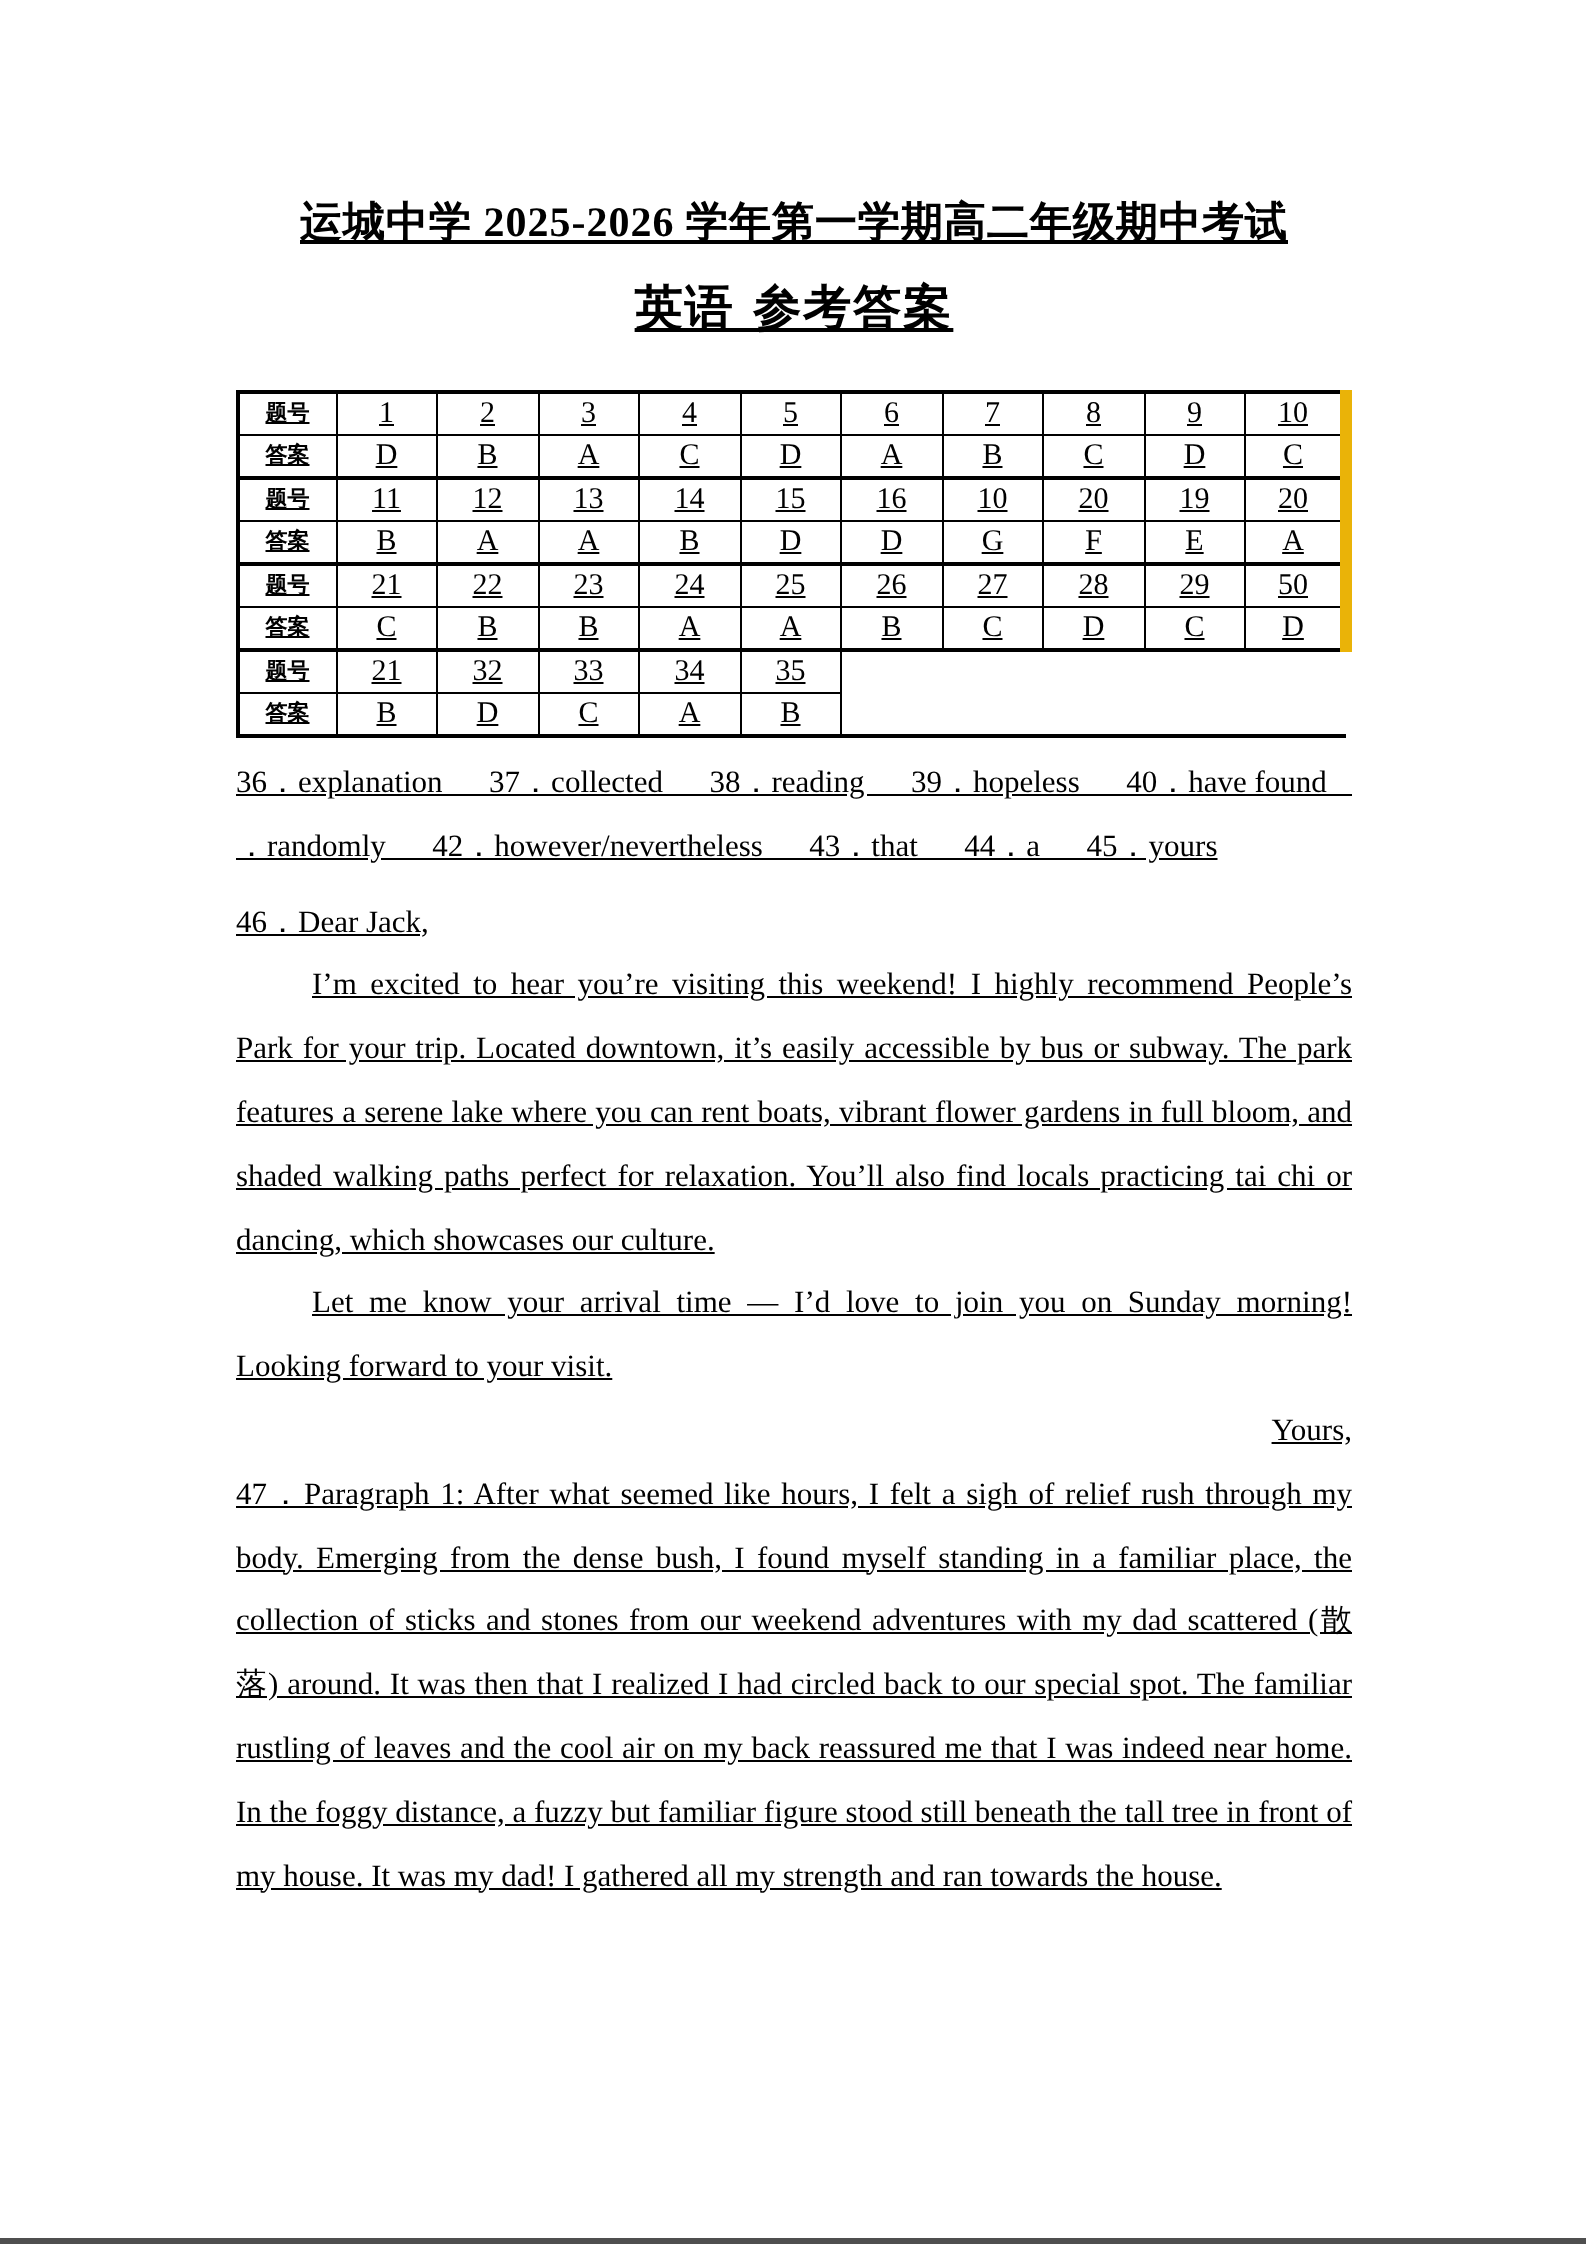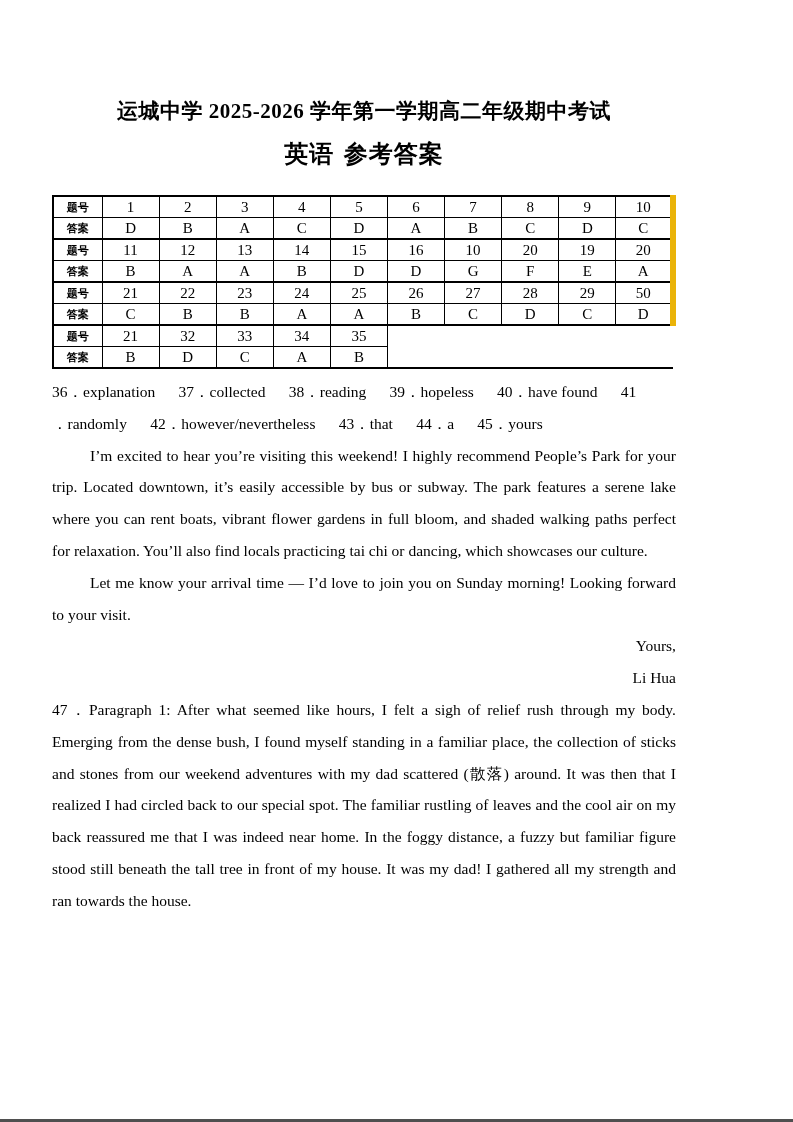--- a/index.html
+++ b/index.html
@@ -4,21 +4,21 @@
 <style>
   html, body { margin: 0; padding: 0; }
   body {
     width: 793px; height: 1122px;
     background: #ffffff;
     color: #000;
     font-family: "Liberation Serif", "DejaVu Serif", serif;
     position: relative;
     overflow: hidden;
   }
-  .doc { padding: 97px 117px 0 52px; }
+  .doc { padding: 97px 117px 0 118px; text-decoration: underline; }
 
   .exam-title {
     margin: 0;
     font-size: 21px;
     font-weight: bold;
     text-align: center;
     line-height: 28px;
     letter-spacing: 0.5px;
   }
   .answers-title {
@@ -190,28 +190,28 @@
         </tr>
       </tbody>
   </table>
 
   <div class="bodytext">
     <div class="fill-block">
       <p class="fill-line">36．explanation&nbsp;&nbsp;&nbsp;&nbsp;&nbsp;&nbsp;37．collected&nbsp;&nbsp;&nbsp;&nbsp;&nbsp;&nbsp;38．reading&nbsp;&nbsp;&nbsp;&nbsp;&nbsp;&nbsp;39．hopeless&nbsp;&nbsp;&nbsp;&nbsp;&nbsp;&nbsp;40．have found&nbsp;&nbsp;&nbsp;&nbsp;&nbsp;&nbsp;41</p>
       <p class="fill-line">．randomly&nbsp;&nbsp;&nbsp;&nbsp;&nbsp;&nbsp;42．however/nevertheless&nbsp;&nbsp;&nbsp;&nbsp;&nbsp;&nbsp;43．that&nbsp;&nbsp;&nbsp;&nbsp;&nbsp;&nbsp;44．a&nbsp;&nbsp;&nbsp;&nbsp;&nbsp;&nbsp;45．yours</p>
     </div>
 
+    <p class="q46-heading">46．Dear Jack,</p>
 
     <p class="just indent">I’m excited to hear you’re visiting this weekend! I highly recommend People’s Park for your trip. Located downtown, it’s easily accessible by bus or subway. The park features a serene lake where you can rent boats, vibrant flower gardens in full bloom, and shaded walking paths perfect for relaxation. You’ll also find locals practicing tai chi or dancing, which showcases our culture.</p>
 
     <p class="just indent">Let me know your arrival time — I’d love to join you on Sunday morning! Looking forward to your visit.</p>
 
     <p class="right">Yours,</p>
 
-    <p class="right">Li Hua</p>
 
     <p class="just">47．Paragraph 1: After what seemed like hours, I felt a sigh of relief rush through my body. Emerging from the dense bush, I found myself standing in a familiar place, the collection of sticks and stones from our weekend adventures with my dad scattered (散落) around. It was then that I realized I had circled back to our special spot. The familiar rustling of leaves and the cool air on my back reassured me that I was indeed near home. In the foggy distance, a fuzzy but familiar figure stood still beneath the tall tree in front of my house. It was my dad! I gathered all my strength and ran towards the house.</p>
 
   </div>
 
 </div>
 
 <div class="page-bottom-edge"></div>
 
 </body></html>

